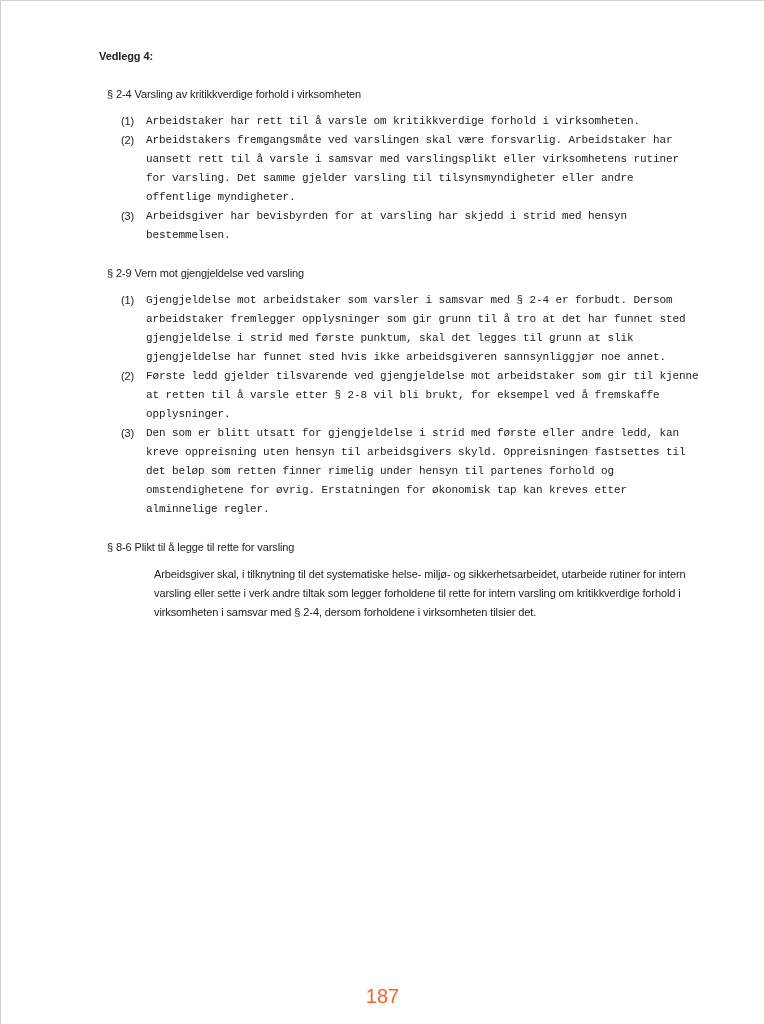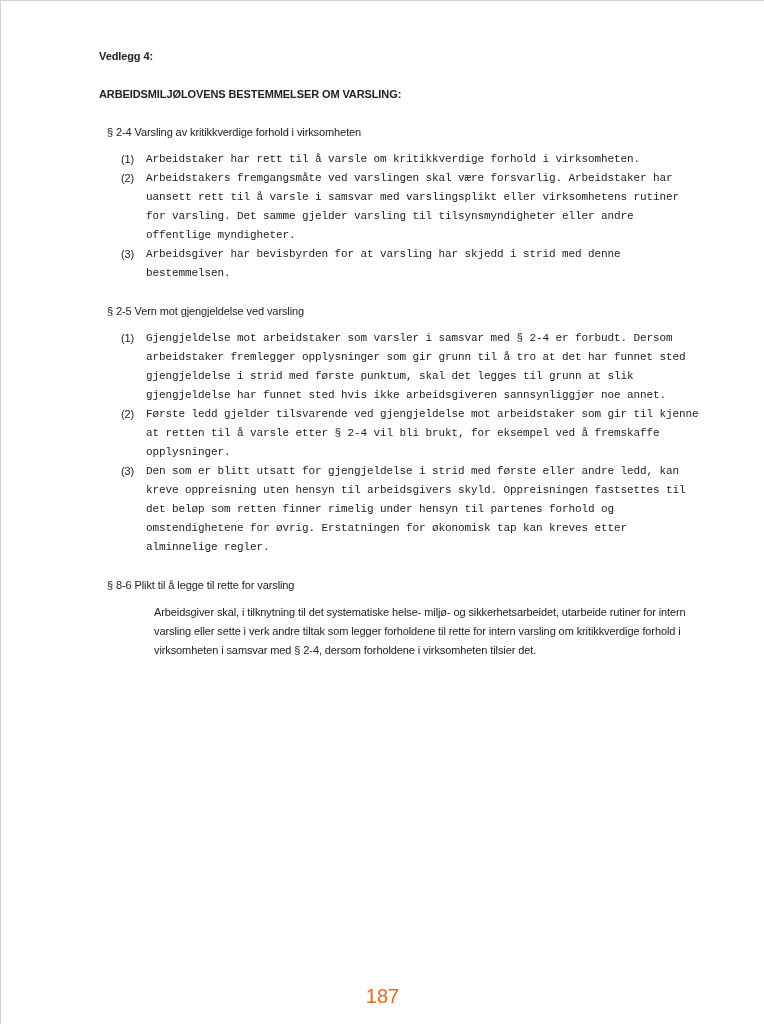--- a/index.html
+++ b/index.html
@@ -79,50 +79,49 @@
       font-size: 20px;
       color: #f26522;
     }
   </style>
 </head>
 <body>
 
 <div class="page">
   <div class="doc">
     <p class="appendix-label">Vedlegg 4:</p>
-    <p class="doc-title">ARBEIDSMILJØLOVENS BESTEMMELSER OM VARSLING:</p>
 
     <div class="section">
       <p class="section-heading">§ 2-4 Varsling av kritikkverdige forhold i virksomheten</p>
       <ol class="items">
         <li class="item">
           <span class="item-num">(1)</span>
           <span class="item-text">Arbeidstaker har rett til å varsle om kritikkverdige forhold i virksomheten.</span>
         </li>
         <li class="item">
           <span class="item-num">(2)</span>
           <span class="item-text">Arbeidstakers fremgangsmåte ved varslingen skal være forsvarlig. Arbeidstaker har uansett rett til å varsle i samsvar med varslingsplikt eller virksomhetens rutiner for varsling. Det samme gjelder varsling til tilsynsmyndigheter eller andre offentlige myndigheter.</span>
         </li>
         <li class="item">
           <span class="item-num">(3)</span>
-          <span class="item-text">Arbeidsgiver har bevisbyrden for at varsling har skjedd i strid med denne bestemmelsen.</span>
+          <span class="item-text">Arbeidsgiver har bevisbyrden for at varsling har skjedd i strid med hensyn bestemmelsen.</span>
         </li>
       </ol>
     </div>
 
     <div class="section">
-      <p class="section-heading">§ 2-5 Vern mot gjengjeldelse ved varsling</p>
+      <p class="section-heading">§ 2-9 Vern mot gjengjeldelse ved varsling</p>
       <ol class="items">
         <li class="item">
           <span class="item-num">(1)</span>
           <span class="item-text">Gjengjeldelse mot arbeidstaker som varsler i samsvar med § 2-4 er forbudt. Dersom arbeidstaker fremlegger opplysninger som gir grunn til å tro at det har funnet sted gjengjeldelse i strid med første punktum, skal det legges til grunn at slik gjengjeldelse har funnet sted hvis ikke arbeidsgiveren sannsynliggjør noe annet.</span>
         </li>
         <li class="item">
           <span class="item-num">(2)</span>
-          <span class="item-text">Første ledd gjelder tilsvarende ved gjengjeldelse mot arbeidstaker som gir til kjenne at retten til å varsle etter § 2-4 vil bli brukt, for eksempel ved å fremskaffe opplysninger.</span>
+          <span class="item-text">Første ledd gjelder tilsvarende ved gjengjeldelse mot arbeidstaker som gir til kjenne at retten til å varsle etter § 2-8 vil bli brukt, for eksempel ved å fremskaffe opplysninger.</span>
         </li>
         <li class="item">
           <span class="item-num">(3)</span>
           <span class="item-text">Den som er blitt utsatt for gjengjeldelse i strid med første eller andre ledd, kan kreve oppreisning uten hensyn til arbeidsgivers skyld. Oppreisningen fastsettes til det beløp som retten finner rimelig under hensyn til partenes forhold og omstendighetene for øvrig. Erstatningen for økonomisk tap kan kreves etter alminnelige regler.</span>
         </li>
       </ol>
     </div>
 
     <div class="section">
       <p class="section-heading">§ 8-6 Plikt til å legge til rette for varsling</p>

